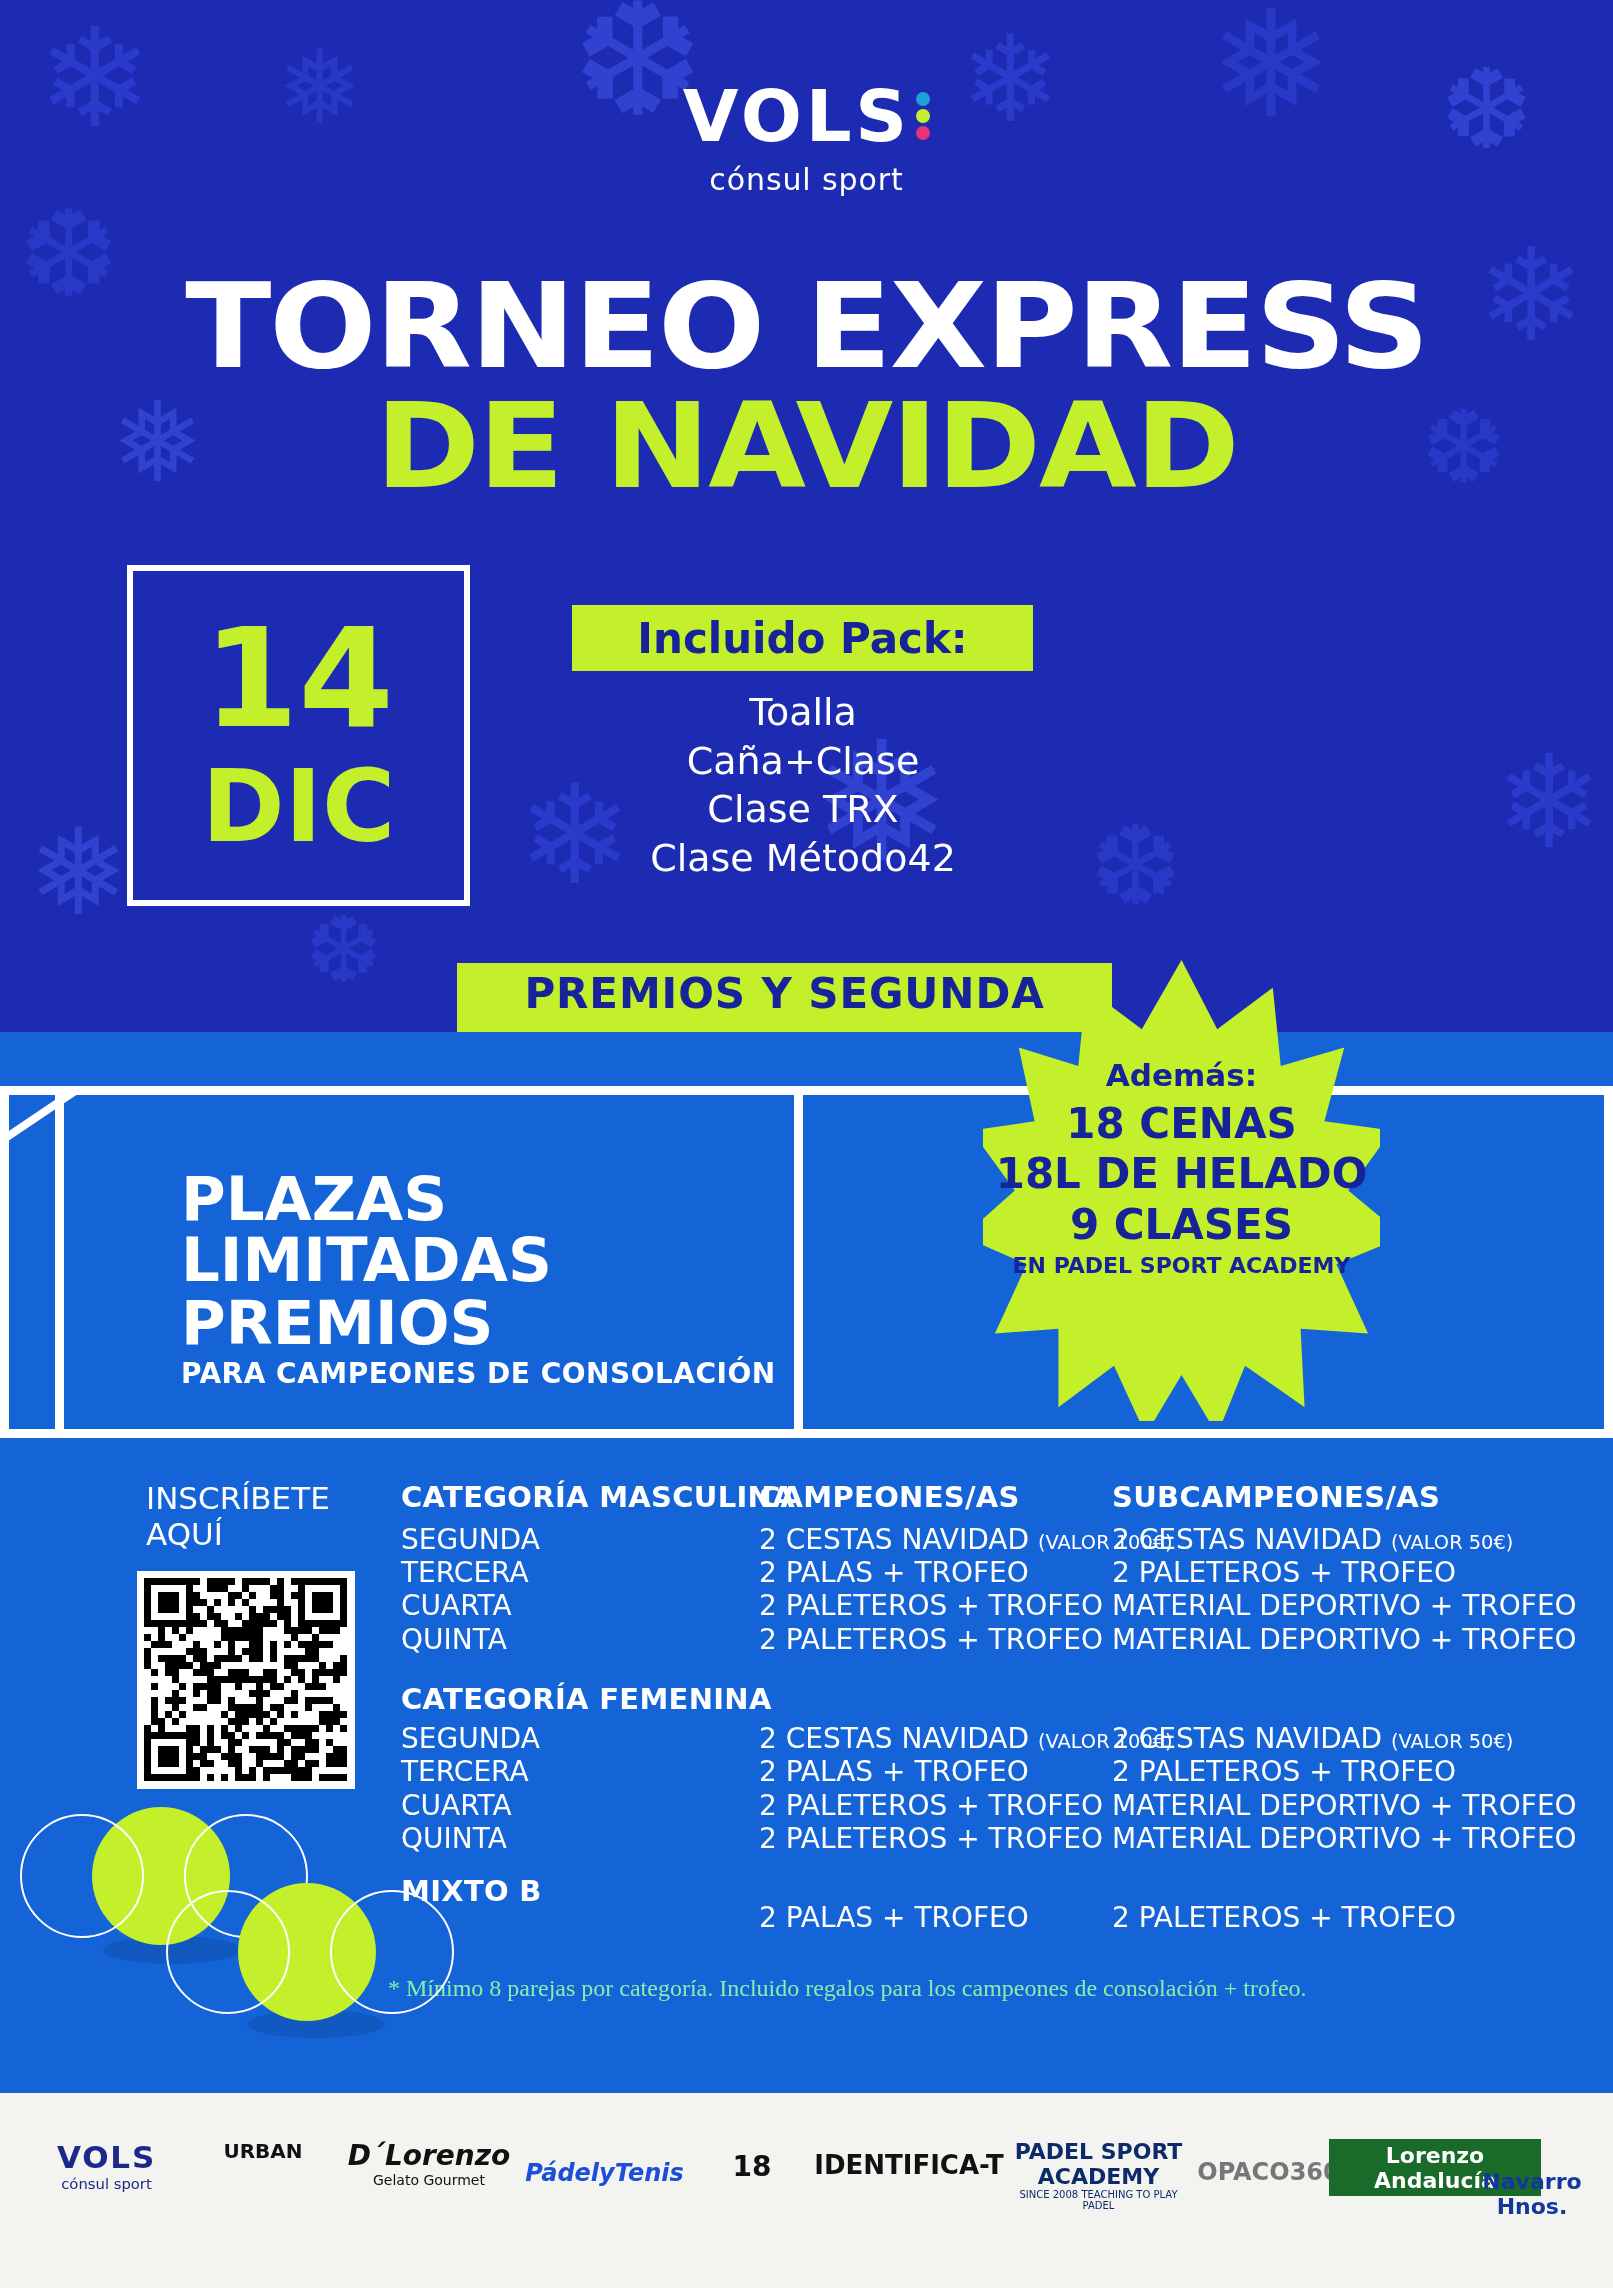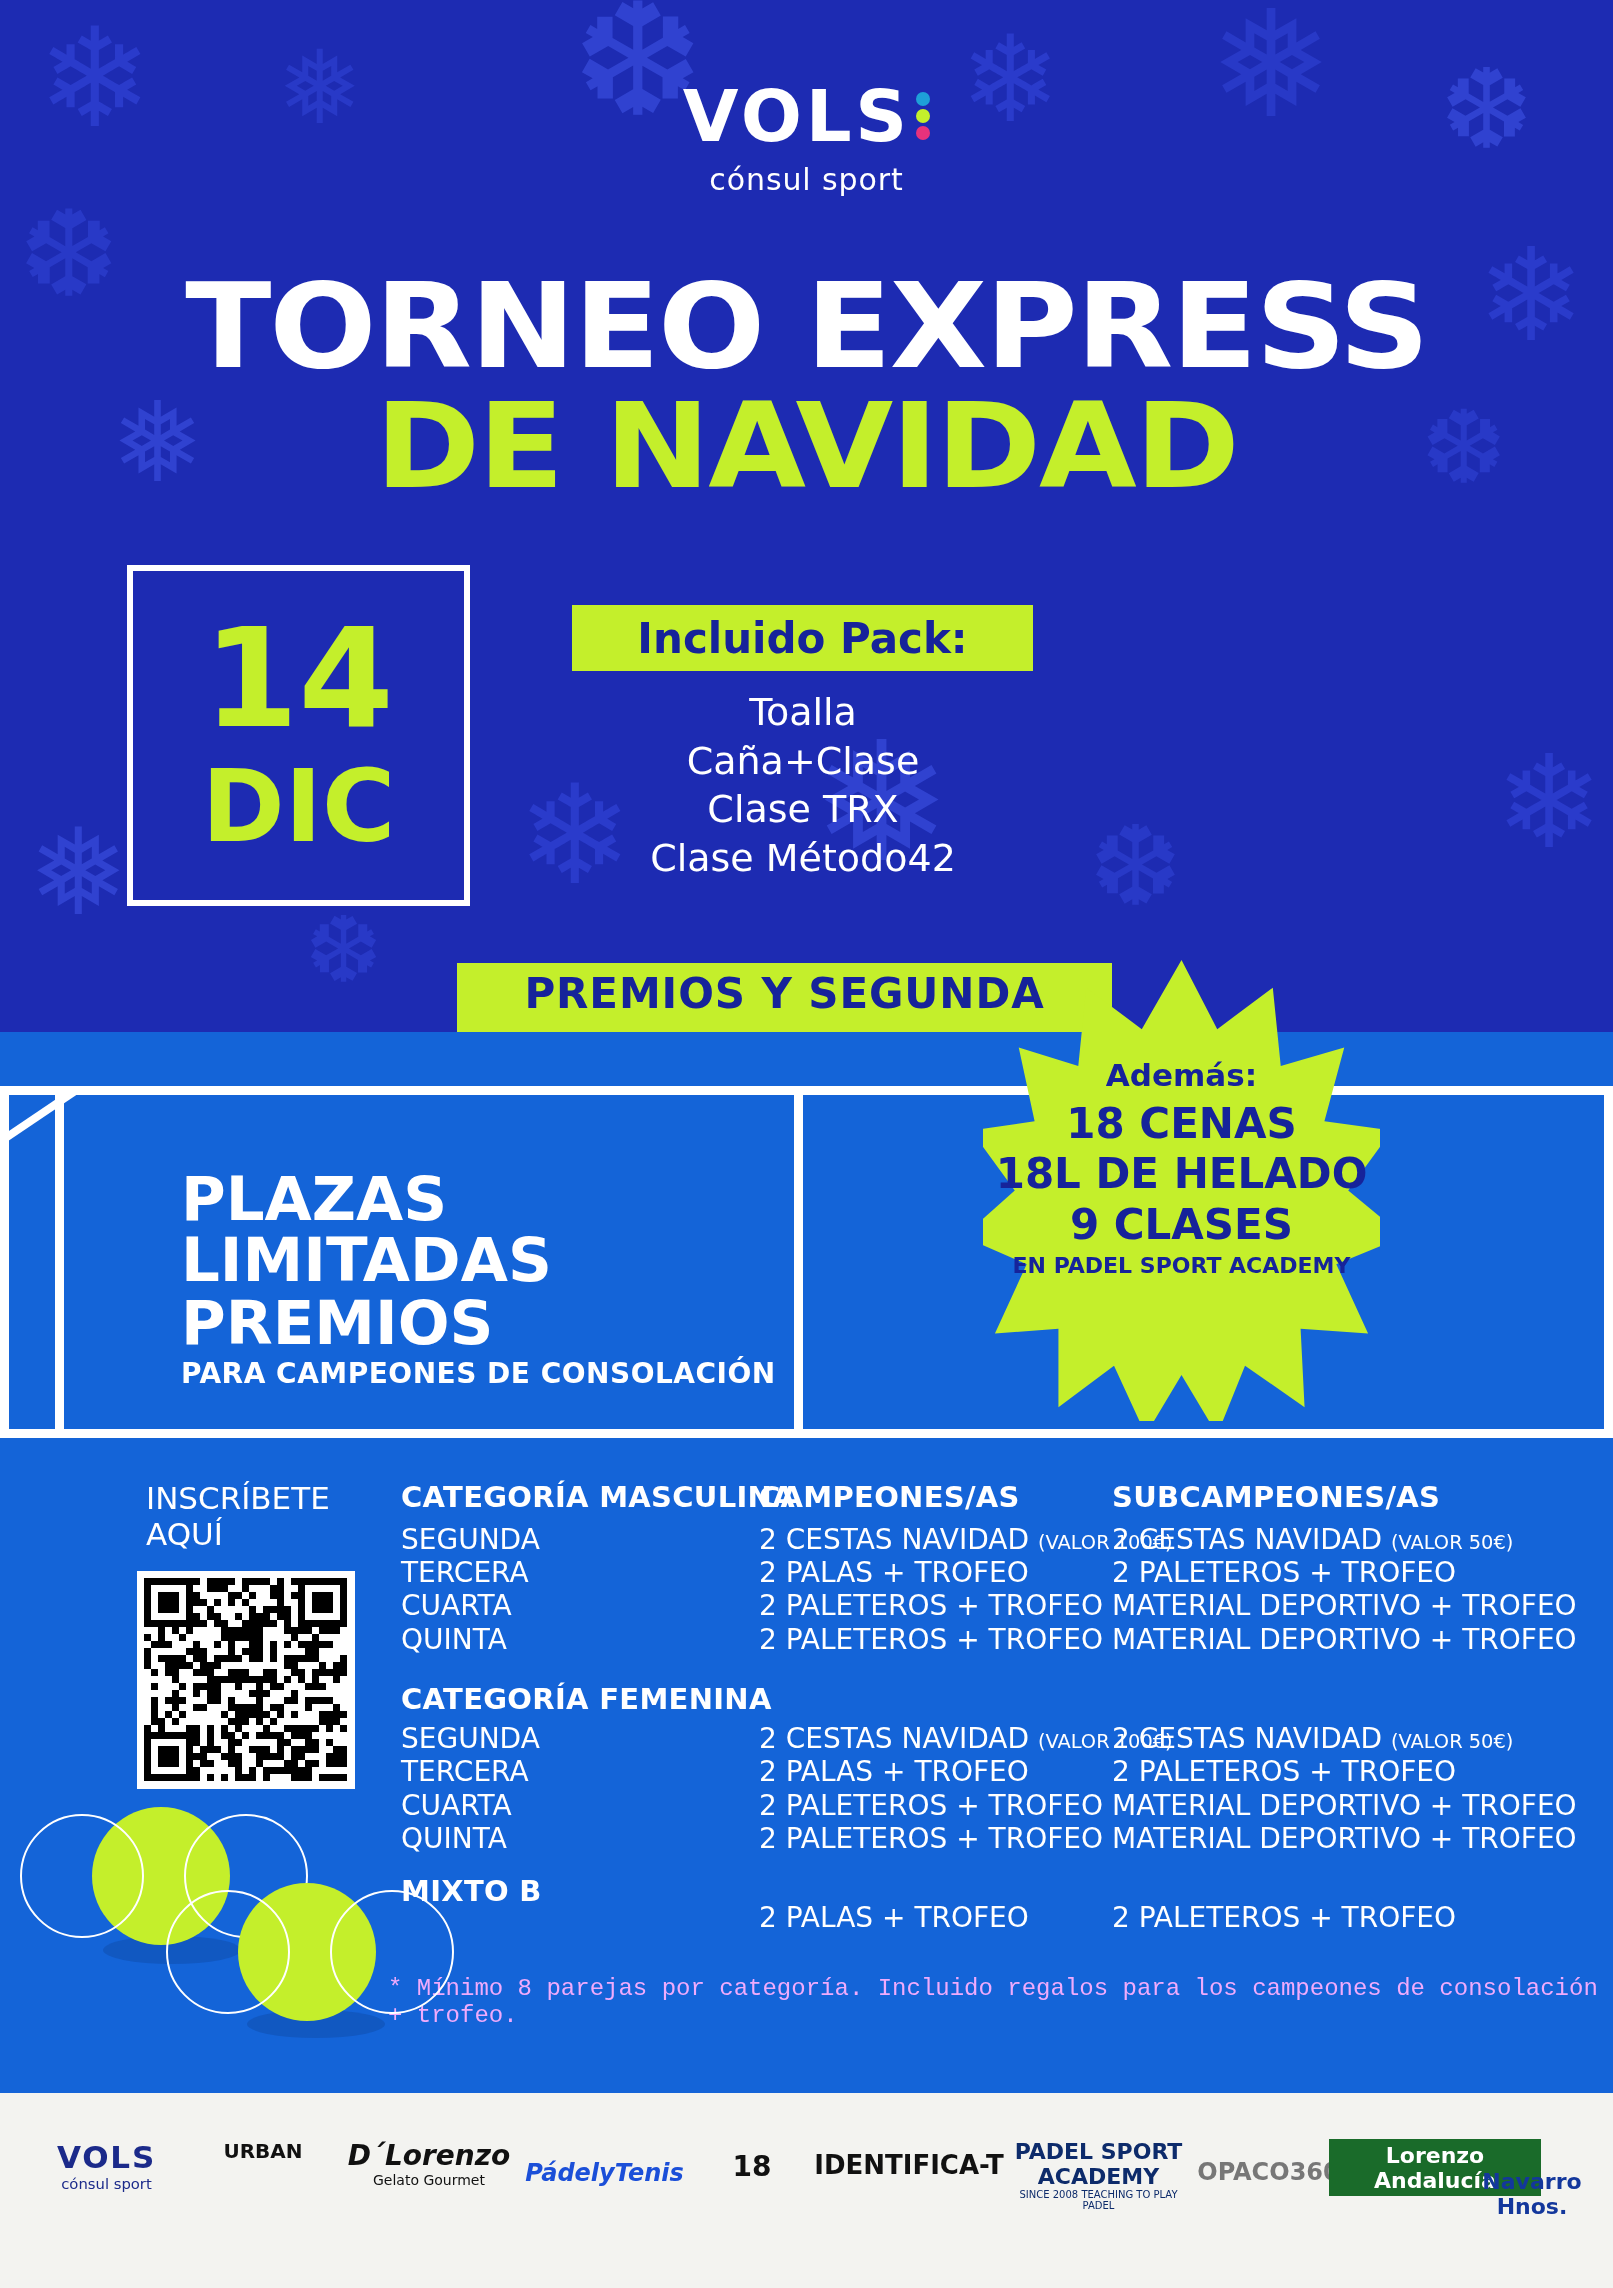--- a/index.html
+++ b/index.html
@@ -79,21 +79,21 @@
   .qr{position:absolute;left:137px;top:1571px;width:218px;height:218px;background:#ffffff;padding:7.4px;box-sizing:border-box;}
   .qr canvas, .qr .qrgrid{display:block;}
 
   .col-cat{position:absolute;left:401px;color:#ffffff;}
   .col-a{position:absolute;left:759px;color:#ffffff;}
   .col-b{position:absolute;left:1112px;color:#ffffff;}
   .hdr{font-size:29px;font-weight:bold;letter-spacing:0.3px;font-family:"DejaVu Sans",sans-serif;}
   .cell{font-size:28px;font-family:"DejaVu Sans",sans-serif;white-space:nowrap;}
   .cell small{font-size:19.4px;}
 
-  .footnote{position:absolute;left:388px;top:1975px;color:#f0abfc;font-size:24px;font-family:Liberation Mono, monospace;}
+  .footnote{position:absolute;left:388px;top:1975px;color:#86efac;font-size:24px;font-family:Liberation Serif, serif;}
 
   
   .ball{position:absolute;border-radius:50%;background:#c4ef2b;}
   .ball .seam{position:absolute;border:2.8px solid #ffffff;border-radius:50%;}
   .shadow{position:absolute;background:#0f4fae;border-radius:50%;opacity:.55;}
 
   
   .sponsors{position:absolute;left:0;top:2093px;width:1613px;height:196px;background:#f3f3f0;}
   .sp{position:absolute;top:2139px;text-align:center;font-family:"DejaVu Sans",sans-serif;color:#1b2a8a;}
   .sp .n{font-weight:bold;}

